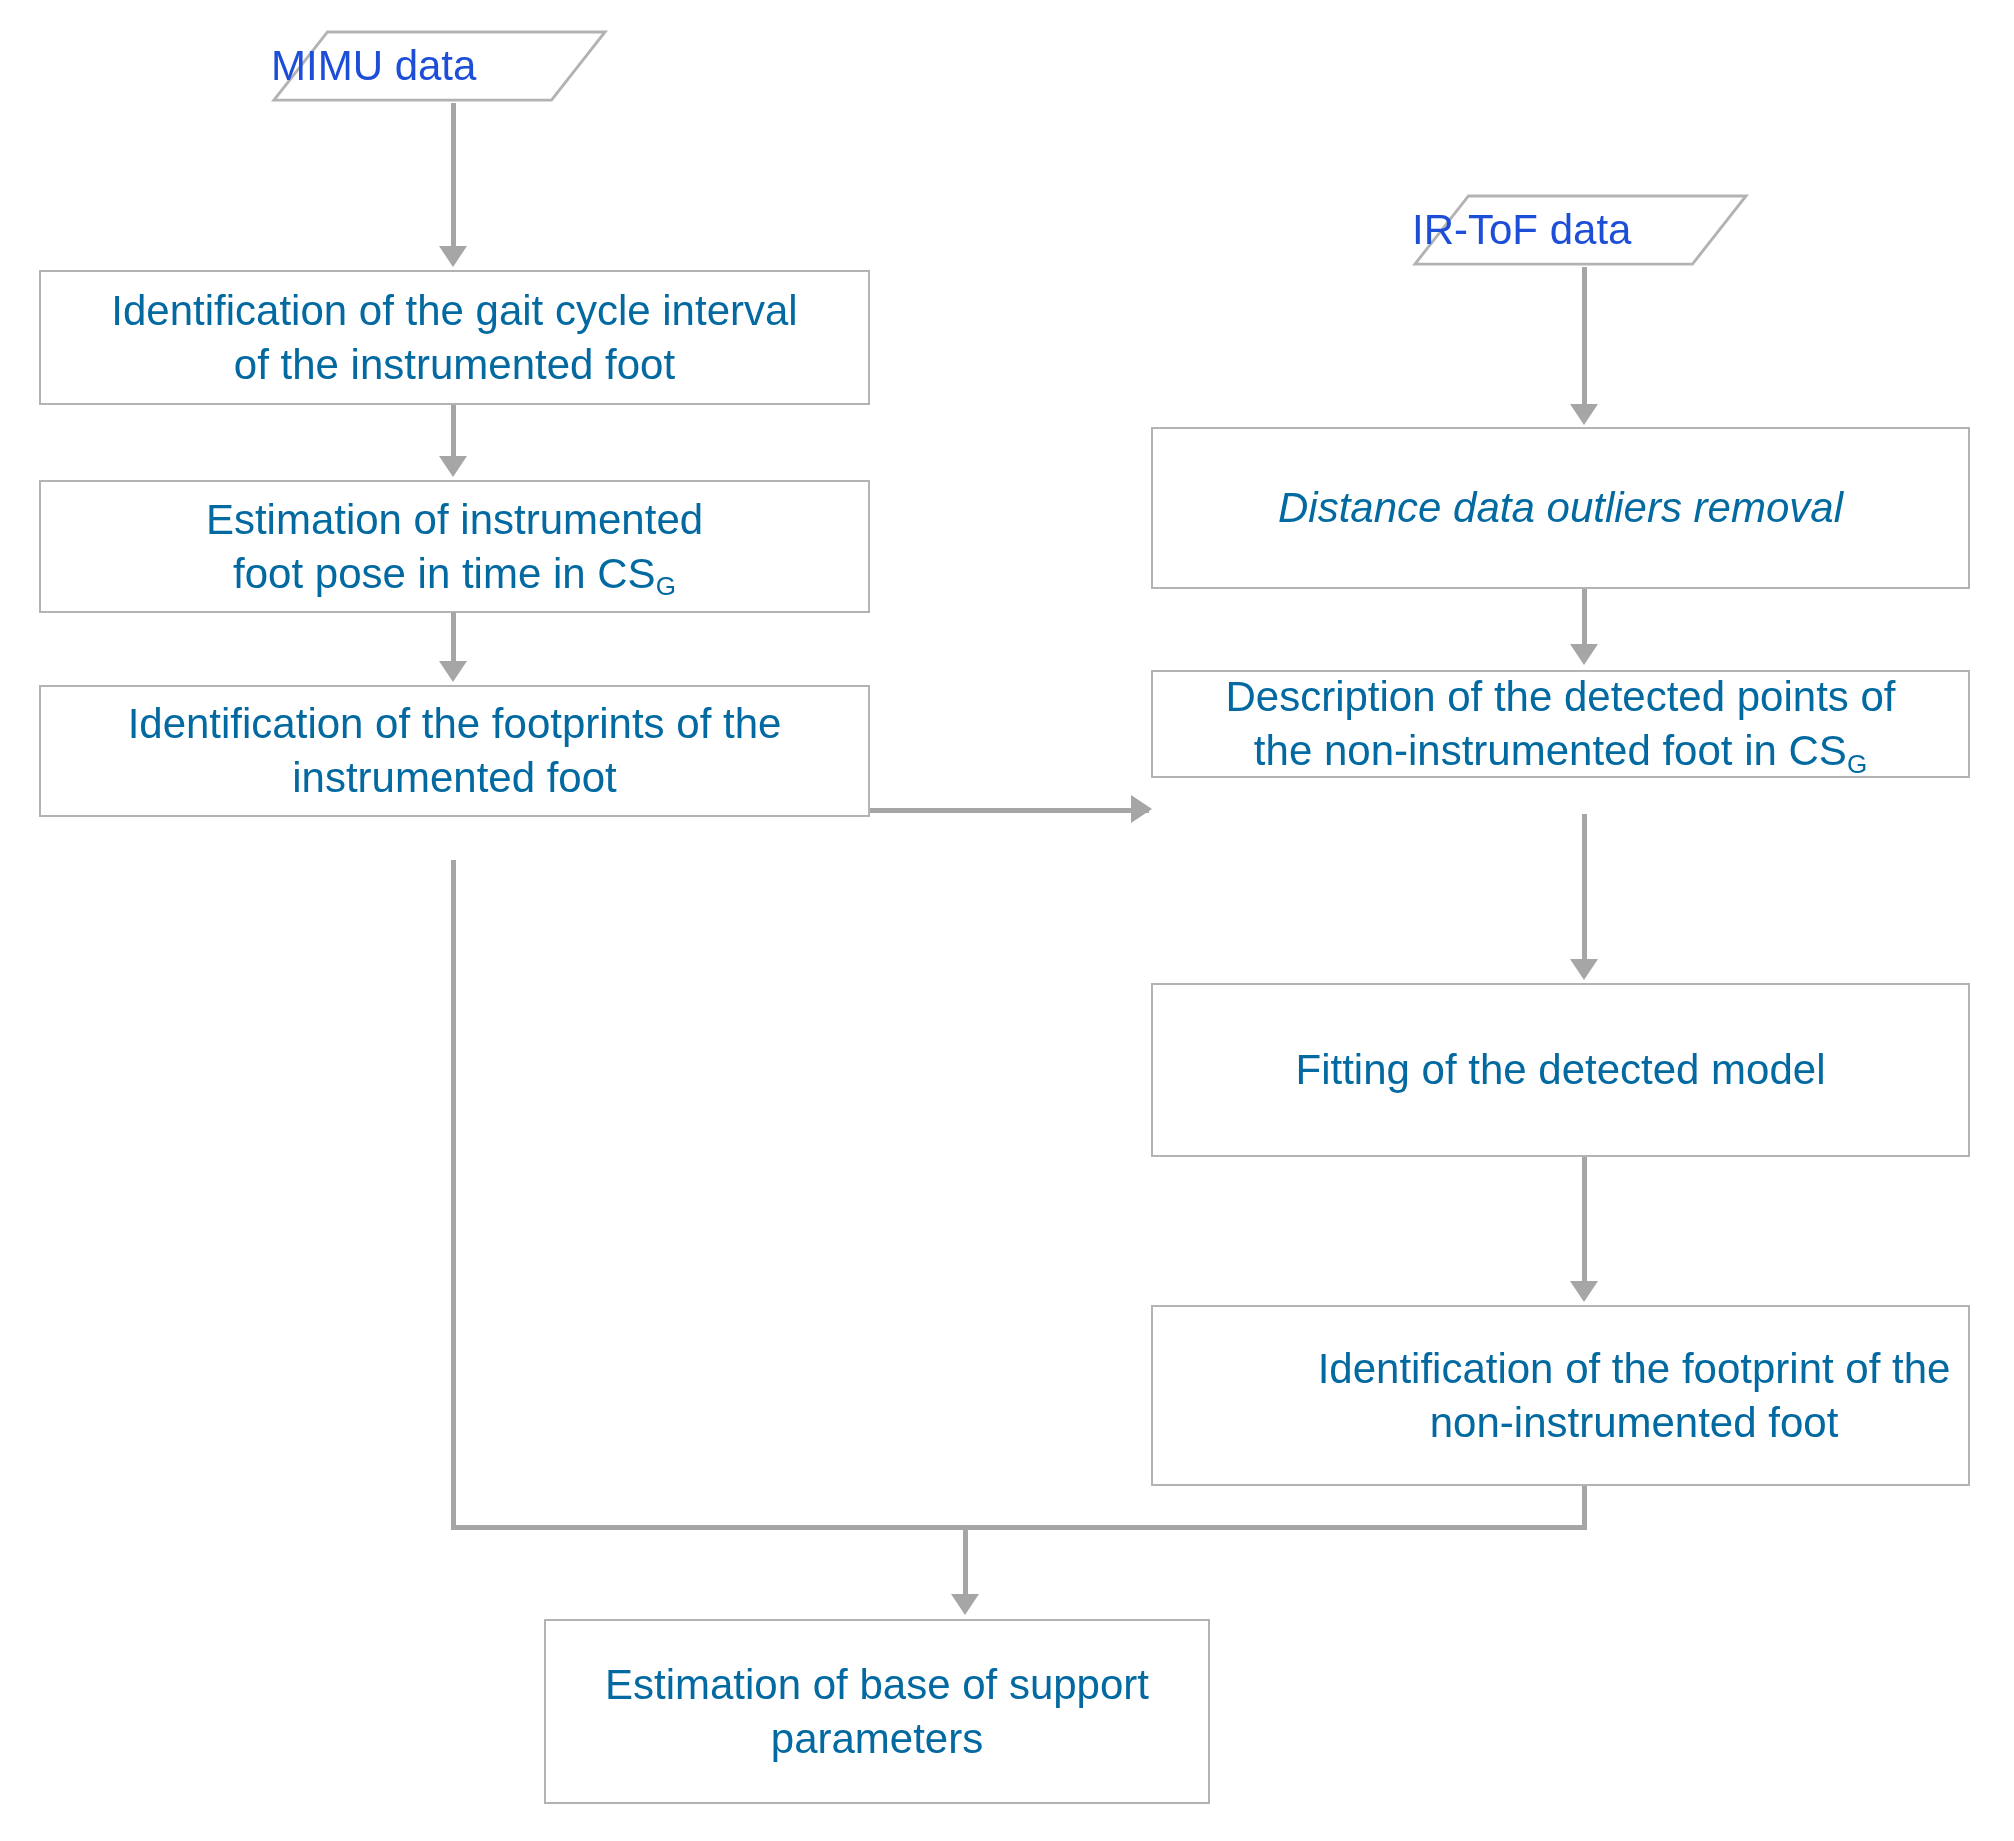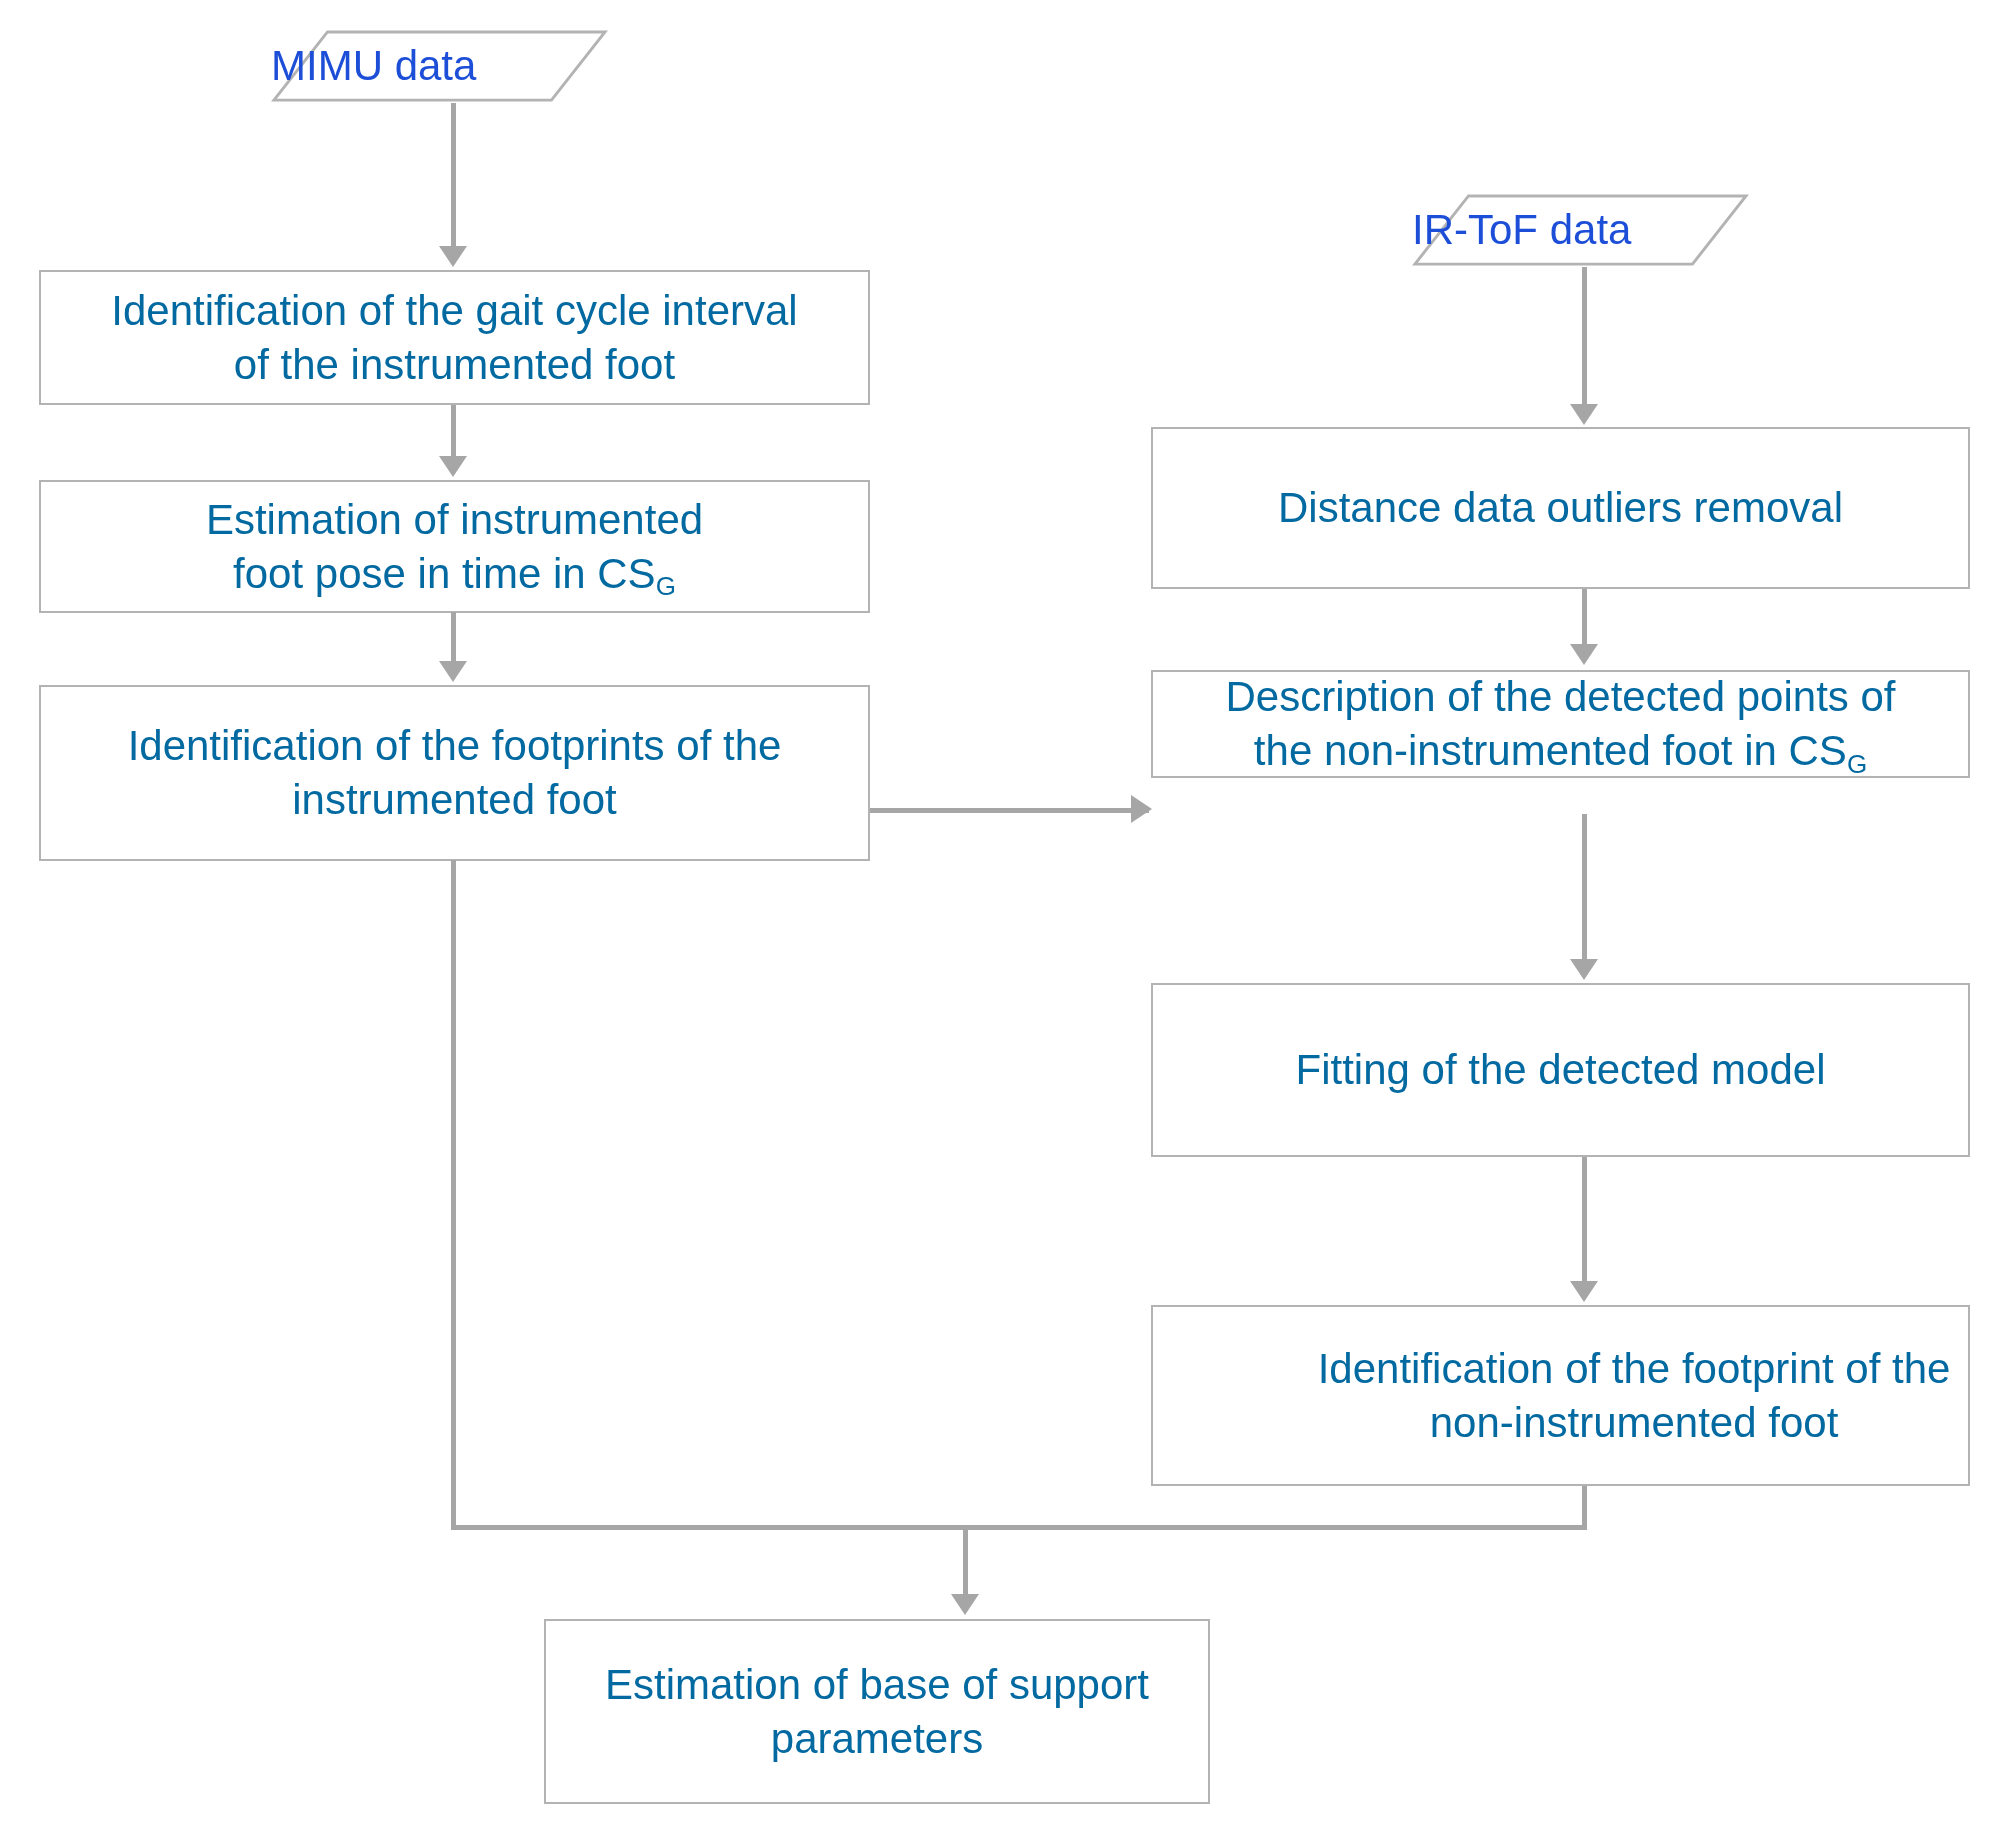--- a/index.html
+++ b/index.html
@@ -109,40 +109,40 @@
       <span class="txt"><span>foot pose in time in CS</span><sub>G</sub></span>
     </span>
   </div>
 
   <div class="edge edge-v" style="left:451px; top:612px; width:4.9px; height:51px;"></div>
   <div class="arrow-down" style="left:439px; top:661px;"></div>
 
   <div class="edge edge-h" style="left:451px; top:808px; width:698px; height:4.9px;"></div>
   <div class="arrow-right" style="left:1131px; top:795px;"></div>
 
-  <div class="node" style="left:39px; top:685px; width:831px; height:176px;">
+  <div class="node" style="left:39px; top:685px; width:831px; height:132px;">
     <span>
       <span class="txt">Identification of the footprints of the</span>
       <span class="txt">instrumented foot</span>
     </span>
   </div>
 
   <div class="edge edge-v" style="left:451px; top:860px; width:4.9px; height:669px;"></div>
 
   <div class="io" style="left:1412px; top:193px; width:337px; height:74px;">
     <svg class="shape" viewBox="0 0 346 76" preserveAspectRatio="none">
       <polygon points="58,3 343,3 288,73 3,73" fill="#ffffff" stroke="#b3b3b3" stroke-width="3"></polygon>
     </svg>
     <span class="label">IR-ToF data</span>
   </div>
 
   <div class="edge edge-v" style="left:1582px; top:267px; width:4.9px; height:138px;"></div>
   <div class="arrow-down" style="left:1570px; top:404px;"></div>
 
-  <div class="node" style="left:1151px; top:427px; width:819px; height:162px;">
+  <div class="node" style="left:1151px; top:427px; width:819px; height:162px;font-style:italic;">
     <span>
       <span class="txt">Distance data outliers removal</span>
     </span>
   </div>
 
   <div class="edge edge-v" style="left:1582px; top:589px; width:4.9px; height:57px;"></div>
   <div class="arrow-down" style="left:1570px; top:644px;"></div>
 
   <div class="node" style="left:1151px; top:670px; width:819px; height:108px;text-align:center;">
     <span>

